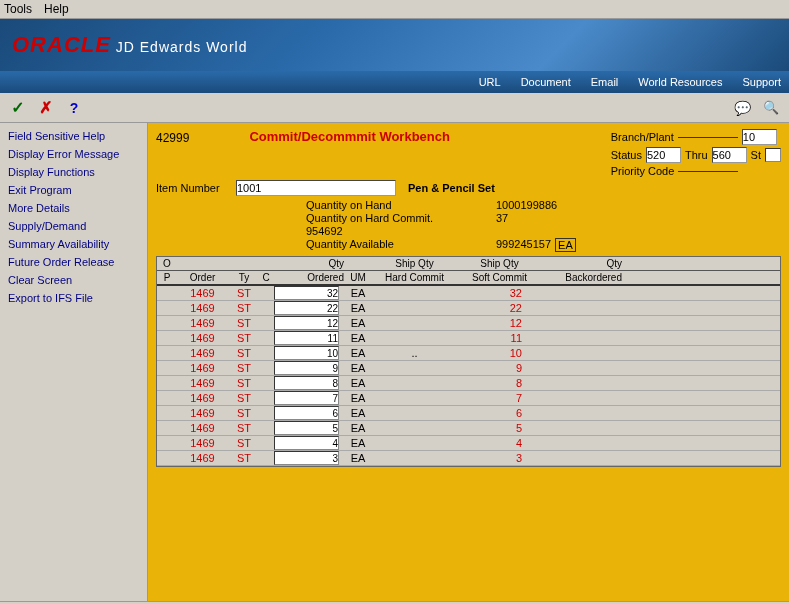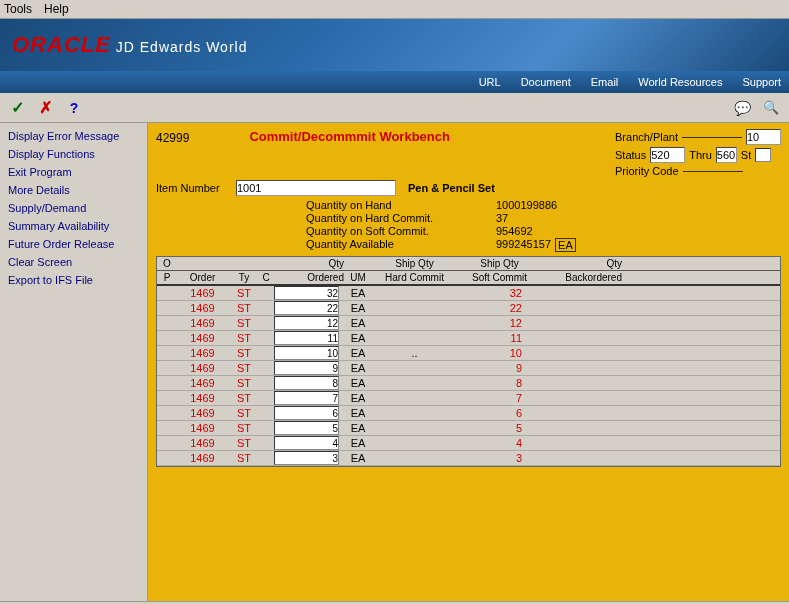--- a/index.html
+++ b/index.html
@@ -80,20 +80,21 @@
     <span style="font-size:14px;">💬</span>
   </div>
   <div class="toolbar-btn">
     <span style="font-size:13px;">🔍</span>
   </div>
 </div>
 
 <div class="main-container">
 
   <div class="sidebar">
+    <div class="sidebar-item">Field Sensitive Help</div>
     <div class="sidebar-item">Display Error Message</div>
     <div class="sidebar-item">Display Functions</div>
     <div class="sidebar-item">Exit Program</div>
     <div class="sidebar-item">More Details</div>
     <div class="sidebar-item">Supply/Demand</div>
     <div class="sidebar-item">Summary Availability</div>
     <div class="sidebar-item">Future Order Release</div>
     <div class="sidebar-item">Clear Screen</div>
     <div class="sidebar-item">Export to IFS File</div>
   </div>
@@ -106,21 +107,21 @@
       <div style="display:flex; flex-direction:column; gap:2px; margin-left:auto;">
         <div style="display:flex; align-items:center; gap:4px;">
           <span style="font-size:11px;">Branch/Plant</span>
           <div style="width:60px; height:1px; border-top:1px solid #333;"></div>
           <input class="field-input" style="width: 35px;" value="10">
         </div>
         <div style="display:flex; align-items:center; gap:4px;">
           <span style="font-size:11px;">Status</span>
           <input class="field-input" style="width: 35px;" value="520">
           <span style="font-size:11px;">Thru</span>
-          <input class="field-input" style="width: 21px;" value="560">
+          <input class="field-input" style="width: 35px;" value="560">
           <span style="font-size:11px;">St</span>
           <div style="width:16px; height:14px; border:1px inset #888; background:white;"></div>
         </div>
         <div style="display:flex; align-items:center; gap:4px;">
           <span style="font-size:11px;">Priority Code</span>
           <div style="width:60px; height:1px; border-top:1px solid #333;"></div>
         </div>
       </div>
     </div>
 
@@ -133,21 +134,20 @@
     <div style="padding-left:150px; margin-bottom:4px;">
       <div style="display:flex; align-items:center; margin-bottom:1px;">
         <span style="font-size:11px; width:190px;">Quantity on Hand</span>
         <span style="font-size:11px; text-align:left;">1000199886</span>
       </div>
       <div style="display:flex; align-items:center; margin-bottom:1px;">
         <span style="font-size:11px; width:190px;">Quantity on Hard Commit.</span>
         <span style="font-size:11px; ">37</span>
       </div>
       <div style="display:flex; align-items:center; margin-bottom:1px;">
-        <span style="font-size:11px; width:190px;">Quantity on Soft Commit.</span>
         <span style="font-size:11px; text-align:right;">954692</span>
       </div>
       <div style="display:flex; margin-bottom:1px;">
         <span style="font-size:11px; width:190px;">Quantity Available</span>
         <span style="font-size:11px; text-align:right;">999245157</span>
         <span style="font-size:11px; margin-left:4px; border:1px solid #333; padding:0 2px;">EA</span>
       </div>
     </div>
 
     <div style="border:1px solid #666; background:#d4d0c8; position:relative;">

